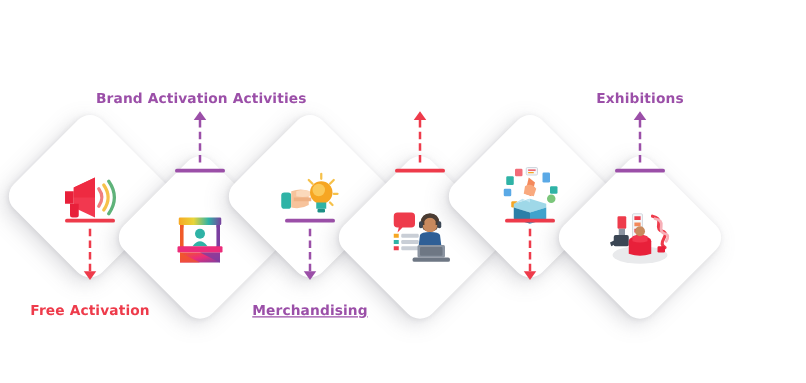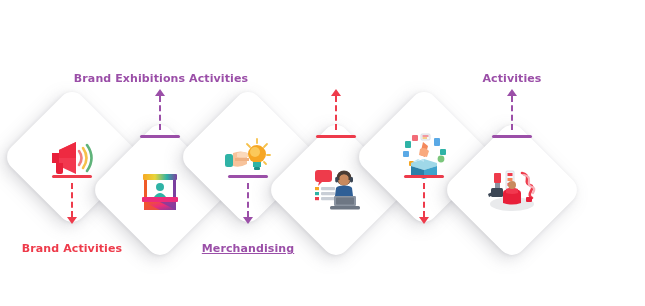--- a/index.html
+++ b/index.html
@@ -102,21 +102,21 @@
       </svg>
     </div>
   </div>
 
   <div class="connector conn-down" style="left:42px; top:175px;">
     <div class="conn-bar" style="background:#ee3b4b;"></div>
     <div class="conn-dash" style="border-left-color:#ee3b4b; margin-top:5px;"></div>
     <div class="conn-arrow" style="border-top-color:#ee3b4b;"></div>
   </div>
 
-  <div class="node-label label-red" style="left:2px; top:242px; width:140px;">Brand Activities</div>
+  <div class="node-label label-red" style="left:2px; top:242px; width:140px;">Free Activation</div>
 
   <div class="diamond" style="left:110px; top:140px;">
     <div class="diamond-inner">
       <svg class="icon-svg" width="44" height="44" viewBox="0 0 44 44">
         <defs>
           <linearGradient id="g2a" x1="0" y1="0" x2="1" y2="1">
             <stop offset="0" stop-color="#f05a28"></stop>
               <stop offset="0.5" stop-color="#ec2c7a"></stop>
               <stop offset="1" stop-color="#7b3fa0"></stop>
           </linearGradient>
@@ -140,21 +140,21 @@
       </svg>
     </div>
   </div>
 
   <div class="connector conn-up" style="left:130px; top:89px;">
     <div class="conn-arrow" style="border-bottom-color:#9b4fa8;"></div>
     <div class="conn-dash" style="border-left-color:#9b4fa8;"></div>
     <div class="conn-bar" style="background:#9b4fa8; margin-top:5px;"></div>
   </div>
 
-  <div class="node-label label-purple" style="left:66px; top:72px; width:190px;">Brand Exhibitions Activities</div>
+  <div class="node-label label-purple" style="left:66px; top:72px; width:190px;">Brand Activation Activities</div>
 
   <div class="diamond" style="left:198px; top:107px;">
     <div class="diamond-inner">
       <svg class="icon-svg" width="50" height="42" viewBox="0 0 50 42">
         <rect x="2" y="18" width="8" height="13" rx="2.5" fill="#2fb3a6"></rect>
         <path d="M10 17 Q18 14 24 17 L24 28 Q17 32 10 30 Z" fill="#f7c39b"></path>
         <path d="M14 17 Q20 15 25 17 L25 21 Q19 22 14 21 Z" fill="#fbd9bb"></path>
         <path d="M12 22 L26 22 L26 25 L12 25 Z" fill="#efb183"></path>
         <circle cx="34" cy="18" r="9" fill="#f6a623"></circle>
         <circle cx="32" cy="16" r="5" fill="#fbc95a"></circle>
@@ -262,15 +262,15 @@
       </svg>
     </div>
   </div>
 
   <div class="connector conn-up" style="left:482px; top:89px;">
     <div class="conn-arrow" style="border-bottom-color:#9b4fa8;"></div>
     <div class="conn-dash" style="border-left-color:#9b4fa8;"></div>
     <div class="conn-bar" style="background:#9b4fa8; margin-top:5px;"></div>
   </div>
 
-  <div class="node-label label-purple" style="left:437px; top:72px; width:150px;">Activities</div>
+  <div class="node-label label-purple" style="left:437px; top:72px; width:150px;">Exhibitions</div>
 
 </div>
 
 </body></html>

